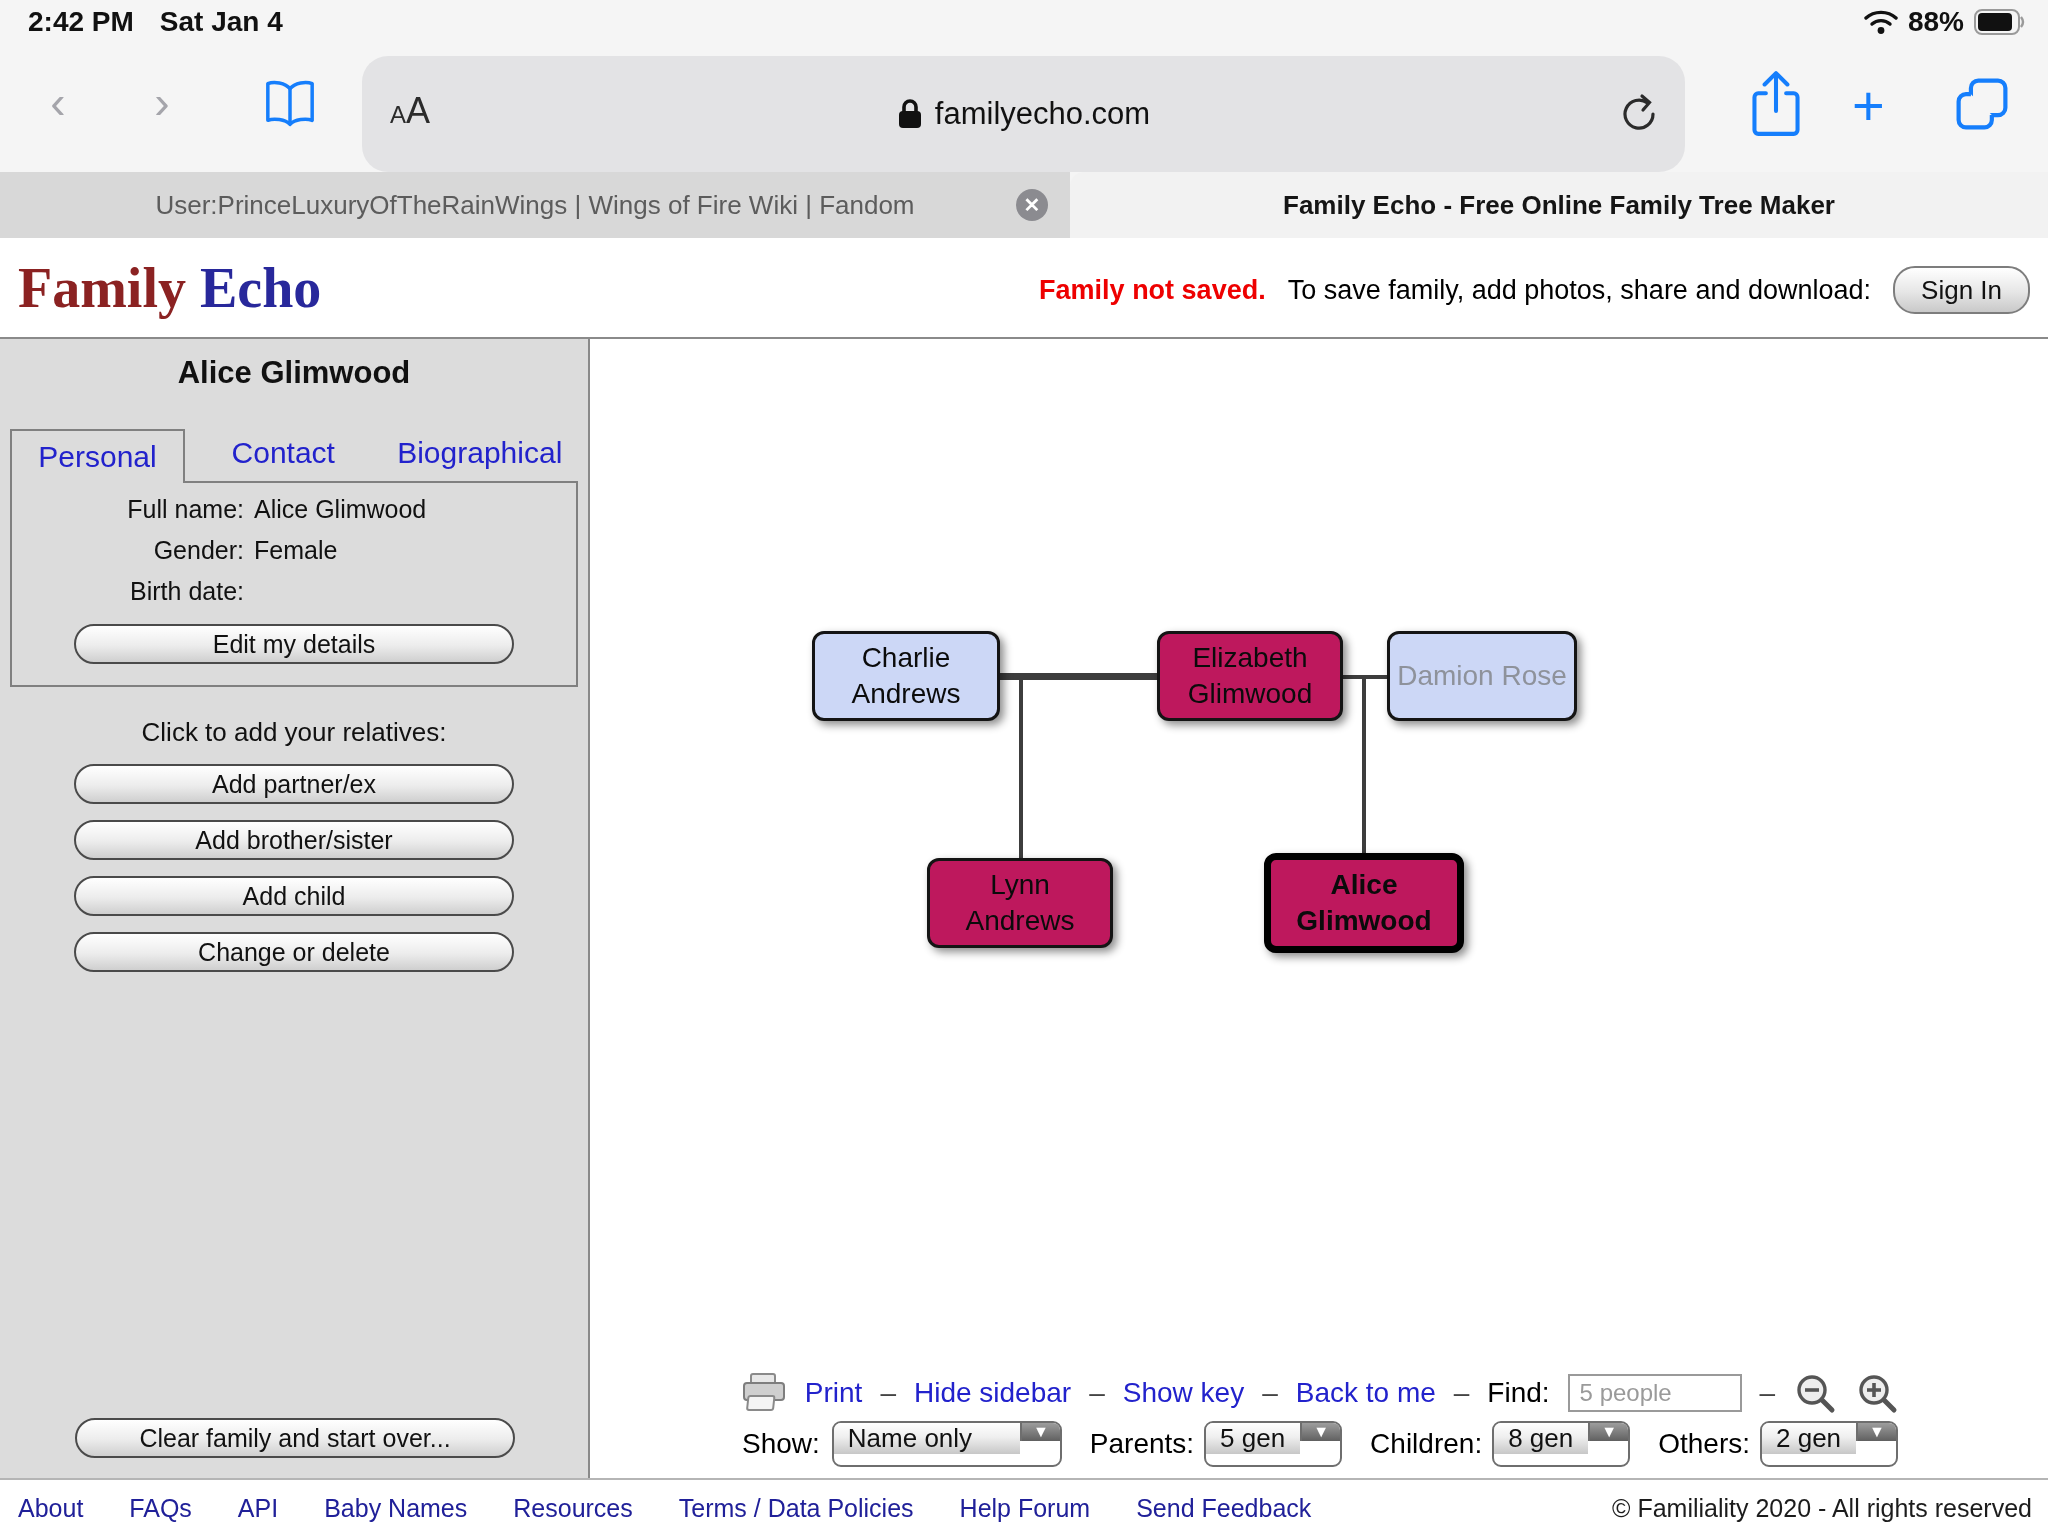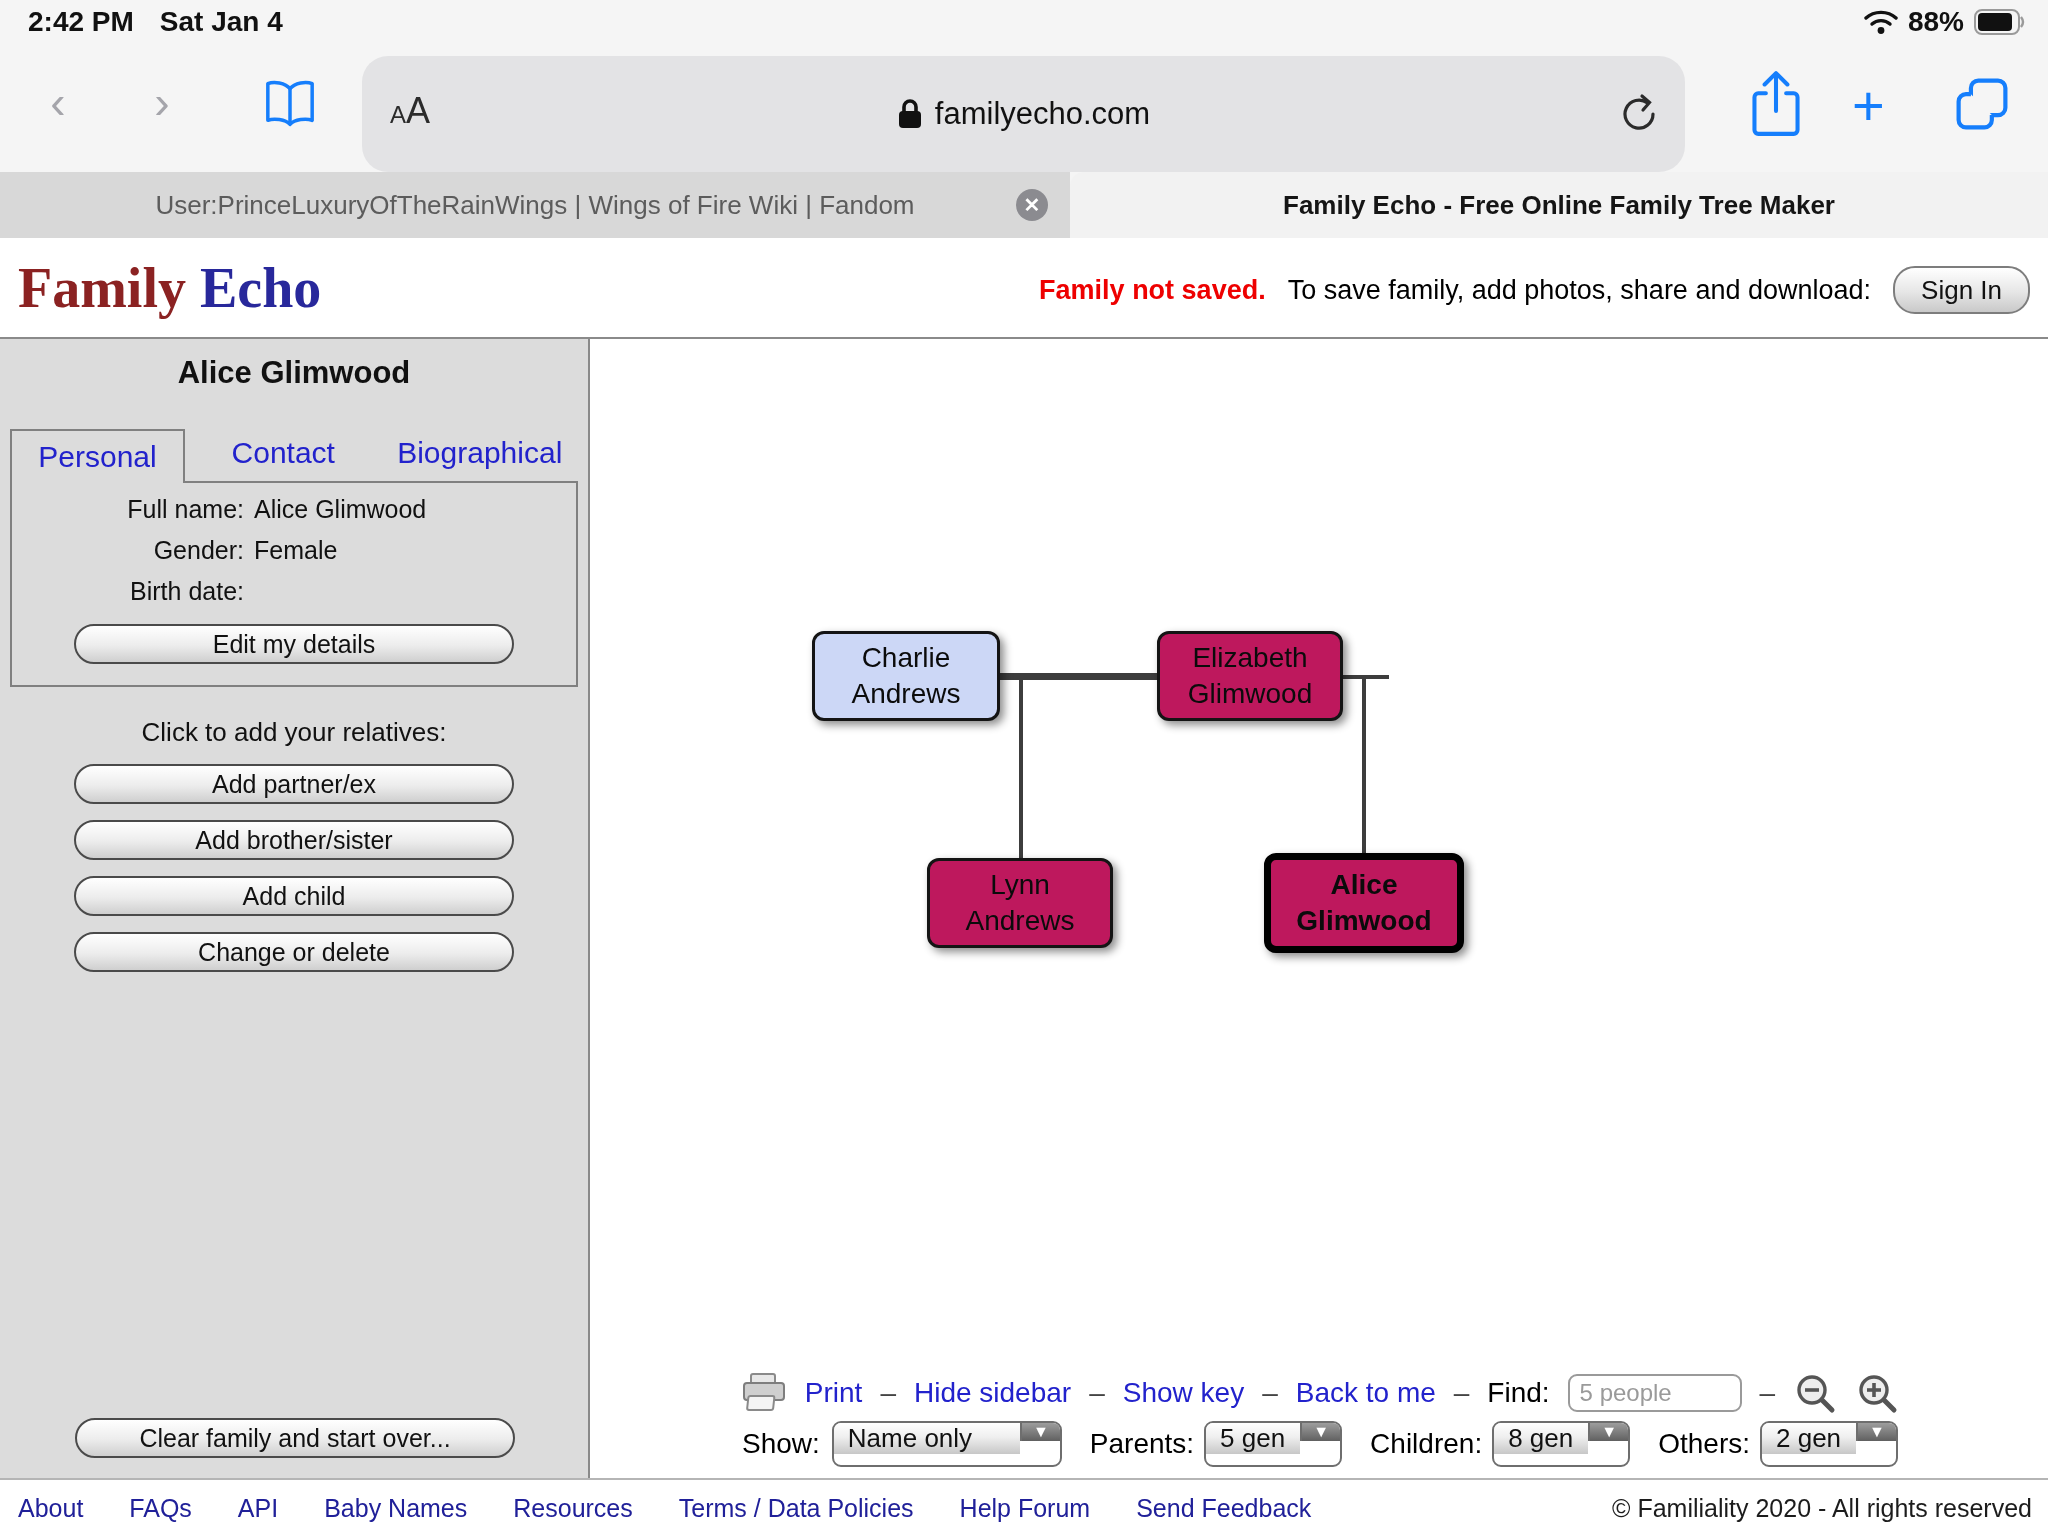--- a/index.html
+++ b/index.html
@@ -74,21 +74,21 @@
   .box-damion{left:795px;top:292px;width:190px;height:90px;color:#8e929b;}
   .box-lynn{left:335px;top:519px;width:186px;height:90px;}
   .box-alice{left:672px;top:514px;width:200px;height:100px;border:7px solid #000;font-weight:700;}
 
   
   .ctlrow1{position:absolute;left:0;top:1032px;width:100%;display:flex;align-items:center;justify-content:center;gap:18px;}
   .ctlrow2{position:absolute;left:0;top:1082px;width:100%;display:flex;align-items:center;justify-content:center;gap:12px;}
   .blue-link{color:#2222cc;font-size:28px;}
   .dash{color:#444;font-size:28px;}
   .findlabel,.ctl-label{color:#000;font-size:28px;}
-  .findinput{width:150px;height:34px;border:2px solid #9a9a9a;border-radius:9px;font-size:24px;padding:0 10px;
+  .findinput{width:150px;height:34px;border:2px solid #9a9a9a;border-radius:0;font-size:24px;padding:0 10px;
              font-family:"Liberation Sans",sans-serif;color:#333;background:#fff;}
   .findinput::placeholder{color:#9a9a9a;}
   .dropdown{display:flex;height:42px;border:2px solid #6e6e6e;border-radius:9px;overflow:hidden;align-items:flex-start;}
   .dd-body{background:linear-gradient(#ffffff,#efefef 45%,#c7c7c7);display:flex;align-items:center;padding:0 14px;
            font-size:26px;color:#111;}
   .dd-cap{width:38px;background:linear-gradient(#9d9d9d,#606060);display:flex;align-items:center;justify-content:center;
           color:#fff;font-size:16px;border-left:2px solid #6e6e6e;}
   .dd-wide .dd-body{width:158px;}
   .dd-sm .dd-body{width:66px;}
   .grp{display:flex;align-items:center;gap:10px;margin-left:16px;}
@@ -236,20 +236,23 @@
     <div class="pline" style="left:770px;top:338px;width:4px;height:178px;"></div>
 
     <div class="pbox male box-charlie">
       <span>Charlie</span>
       <span>Andrews</span>
     </div>
     <div class="pbox female box-elizabeth">
       <span>Elizabeth</span>
       <span>Glimwood</span>
     </div>
+    <div class="pbox male box-damion">
+      <span>Damion Rose</span>
+    </div>
     <div class="pbox female box-lynn">
       <span>Lynn</span>
       <span>Andrews</span>
     </div>
     <div class="pbox female box-alice">
       <span>Alice</span>
       <span>Glimwood</span>
     </div>
 
     <div class="ctlrow1">

